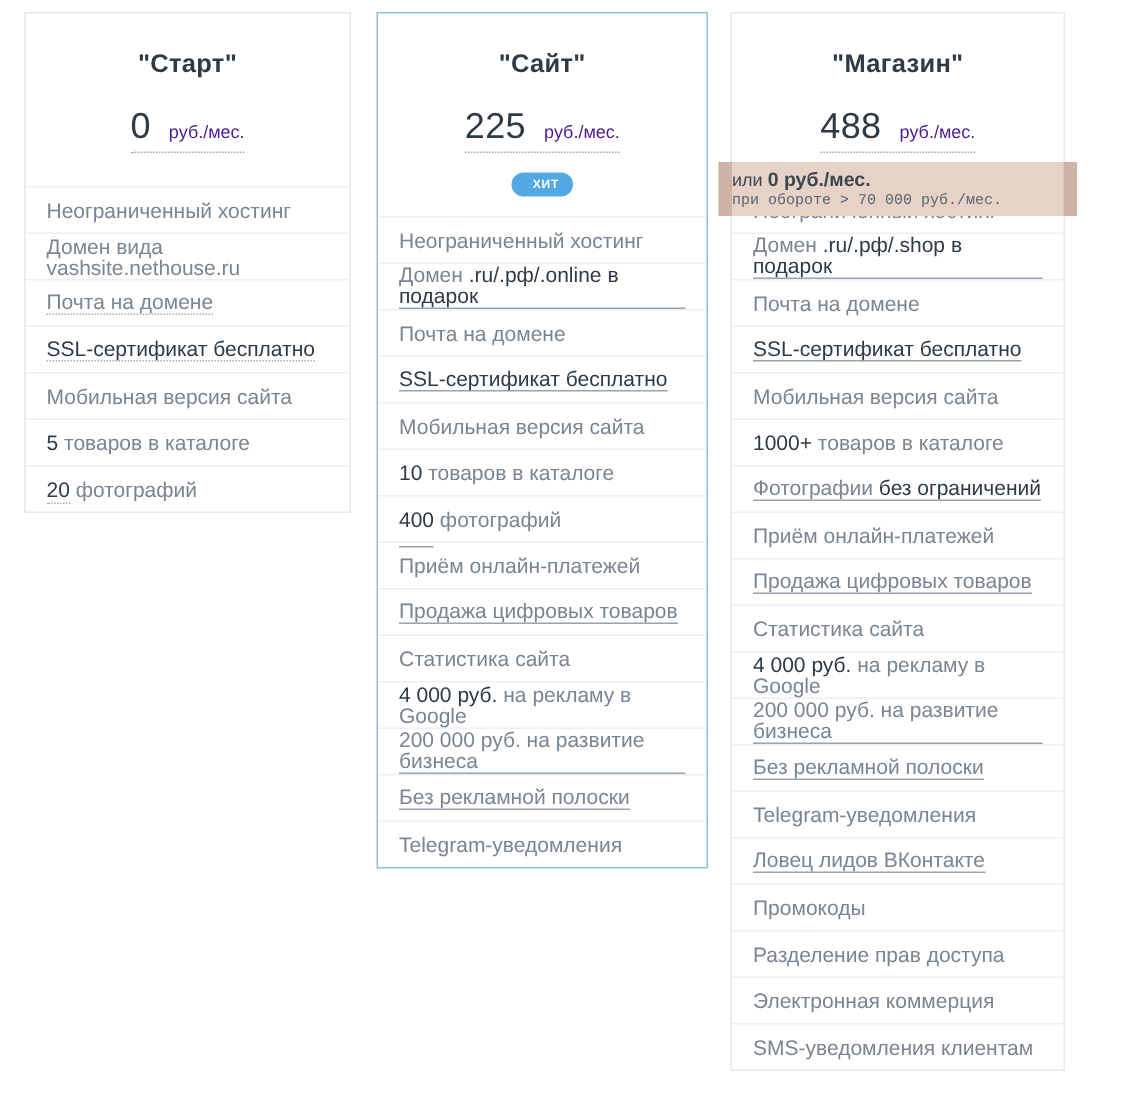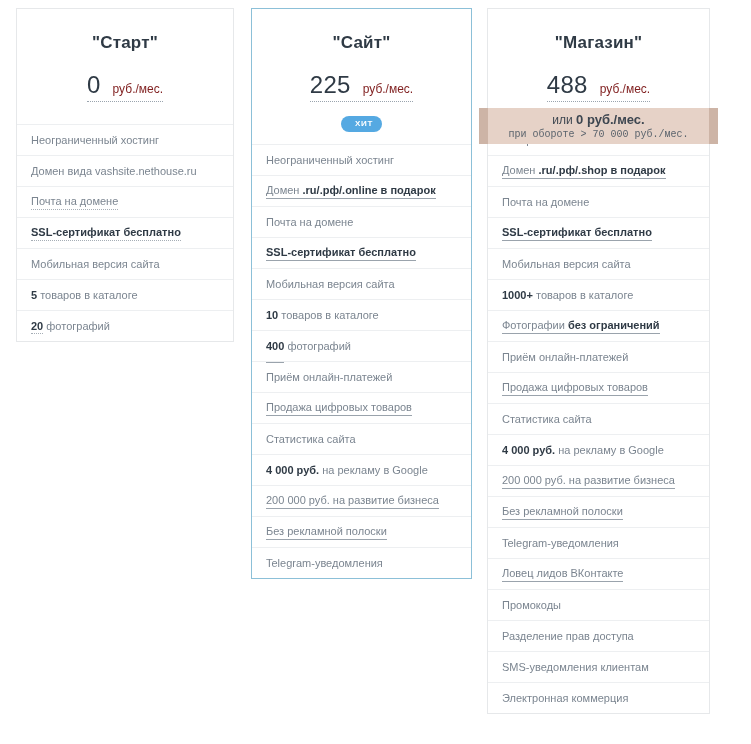--- a/index.html
+++ b/index.html
@@ -69,21 +69,21 @@
     white-space: nowrap;
   }
   .price-amount {
     font-size: 24px;
     color: #2f3a45;
     font-weight: normal;
     letter-spacing: 0.3px;
   }
   .price-unit {
     font-size: 12px;
-    color: #7f1d1d;
+    color: #4c1d95;
     margin-left: 12px;
   }
 
   .hit-badge-wrap {
     margin-top: 10px;
     height: 18px;
     text-align: center;
   }
   .hit-badge {
     display: inline-block;
@@ -126,21 +126,20 @@
   }
   .promo-ribbon .ribbon-fold-left { left: 0; }
   .promo-ribbon .ribbon-fold-right { right: 0; }
   .promo-ribbon .ribbon-body {
     position: absolute;
     left: 9px;
     right: 9px;
     top: 0;
     height: 36px;
     background: #e6d2c7;
-    text-align: center;
     padding-top: 4px;
     box-sizing: border-box;
   }
   .promo-line-1 {
     font-size: 12px;
     color: #3d4650;
     line-height: 15px;
   }
   .promo-line-1 b {
     font-weight: bold;
@@ -153,21 +152,21 @@
     font-family: Liberation Mono, monospace;
   }
 
   .feature-list {
     margin: 0;
     padding: 0;
     list-style: none;
   }
   .feature-item {
     border-top: 1px solid #edeff1;
-    font-size: 11px;
+    font-size: 14px;
     line-height: 14px;
     color: #7b8590;
     padding: 8px 14px 8px 14px;
     height: 14px;
     display: flex;
     align-items: center;
     box-sizing: content-box;
   }
   .feature-text {
     display: inline;
@@ -175,21 +174,21 @@
   .feature-item.dotted .feature-text {
     border-bottom: 1px dotted #a6aeb6;
     padding-bottom: 1px;
   }
   .feature-item.solid .feature-text {
     border-bottom: 1px solid #9aa3ac;
     padding-bottom: 1px;
   }
   .feature-item b {
     color: #2f3a45;
-    font-weight: bold;
+    font-weight: normal;
   }
   .feature-item.dotted b,
   .feature-item.solid b {
     color: #2f3a45;
   }
 </style>
 </head>
 <body>
 
 <div class="pricing-board">
@@ -346,21 +345,21 @@
         <li class="feature-item solid">
           <span class="feature-text">Ловец лидов ВКонтакте</span>
         </li>
         <li class="feature-item">
           <span class="feature-text">Промокоды</span>
         </li>
         <li class="feature-item">
           <span class="feature-text">Разделение прав доступа</span>
         </li>
         <li class="feature-item">
+          <span class="feature-text">Электронная коммерция</span>
+        </li>
+        <li class="feature-item">
           <span class="feature-text">SMS-уведомления клиентам</span>
-        </li>
-        <li class="feature-item">
-          <span class="feature-text">Электронная коммерция</span>
         </li>
       </ul>
   </div>
 
 </div>
 
 </body></html>

